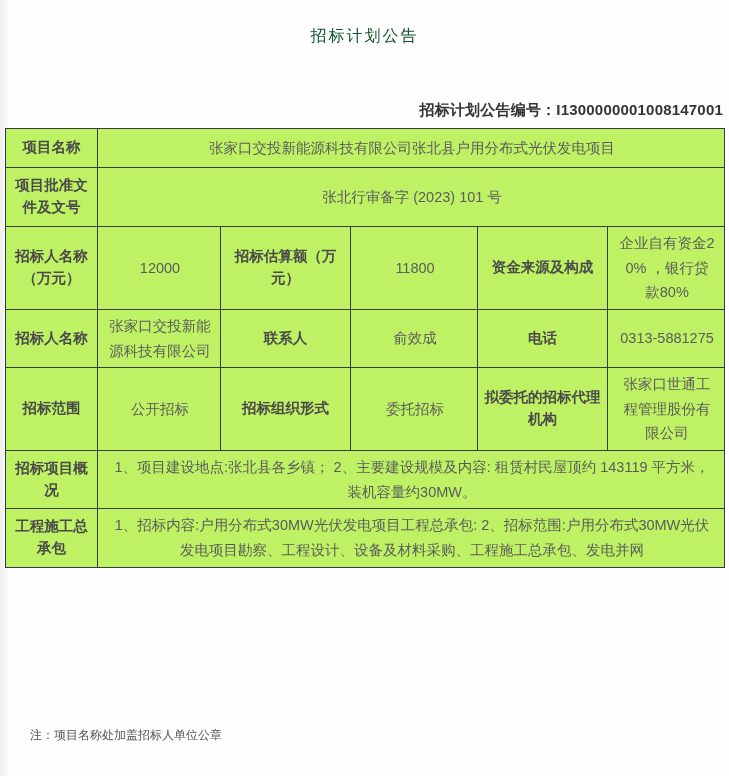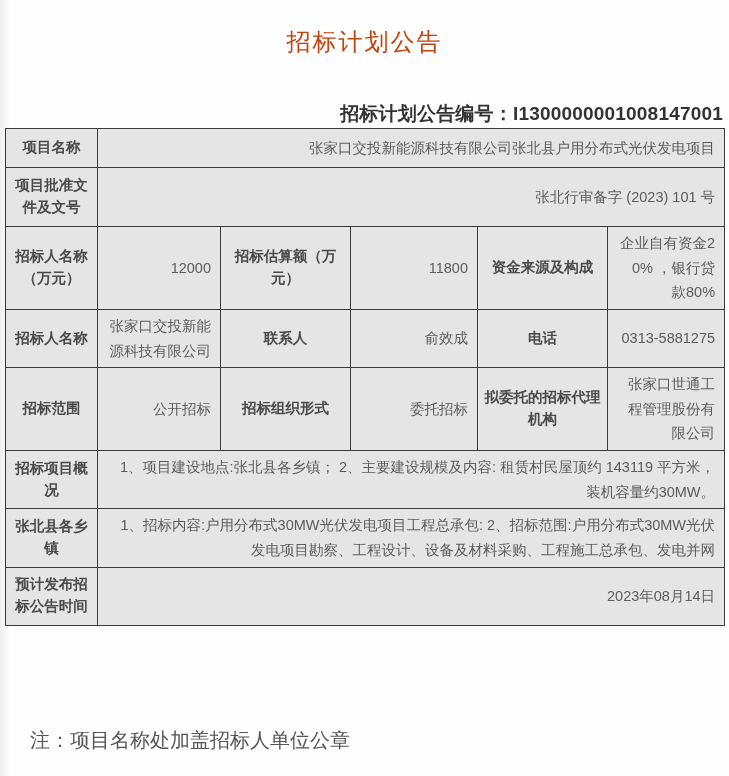--- a/index.html
+++ b/index.html
@@ -18,78 +18,78 @@
   .edge-shade {
     position: absolute;
     left: 0; top: 0;
     width: 10px; height: 100%;
     background: linear-gradient(to right, #efefef, rgba(255,255,255,0));
     pointer-events: none;
   }
   .page-title {
     padding-top: 26px;
     text-align: center;
-    font-size: 24px;
+    font-size: 16px;
     letter-spacing: 2px;
-    color: #c2410c;
+    color: #14532d;
     font-weight: 400;
   }
   .notice-no {
     position: absolute;
     top: 101px;
     right: 6px;
-    font-size: 19px;
+    font-size: 15px;
     font-weight: 700;
     color: #333333;
     letter-spacing: 0.2px;
   }
   table.doc-table {
     position: absolute;
     top: 128px;
     left: 5px;
     width: 719px;
     border-collapse: collapse;
     table-layout: fixed;
-    background: #e5e5e5;
+    background: #bef264;
   }
   .doc-table th, .doc-table td {
     border: 1px solid #3a3a3a;
     vertical-align: middle;
     word-break: break-all;
   }
   .doc-table th {
     font-size: 14.5px;
     font-weight: 700;
     color: #4a4a4a;
     text-align: center;
     line-height: 1.5;
     padding: 2px 3px;
   }
   .doc-table td {
     font-size: 14.5px;
     color: #5c5c5c;
-    text-align: right;
+    text-align: center;
     line-height: 1.7;
     padding: 4px 9px 4px 11px;
   }
   tr.rh1  { height: 39px; }
   tr.rh2  { height: 59px; }
   tr.rh3  { height: 82px; }
   tr.rh4  { height: 54px; }
   tr.rh5  { height: 58px; }
   tr.rh6  { height: 56px; }
   tr.rh7  { height: 56px; }
   tr.rh8  { height: 58px; }
   tr.rh9  { height: 55px; }
   tr.rh10 { height: 47px; }
   .footer-note {
     position: absolute;
     top: 727px;
     left: 30px;
-    font-size: 20px;
+    font-size: 12px;
     color: #555555;
     text-align: center;
   }
 </style>
 </head>
 <body>
 
 <div class="edge-shade"></div>
 
 <div class="page-title">招标计划公告</div>
@@ -136,23 +136,19 @@
       <th>招标组织形式</th>
       <td>委托招标</td>
       <th>拟委托的招标代理机构</th>
       <td>张家口世通工程管理股份有限公司</td>
     </tr>
     <tr class="rh6">
       <th>招标项目概况</th>
       <td colspan="5">1、项目建设地点:张北县各乡镇； 2、主要建设规模及内容: 租赁村民屋顶约 143119 平方米，装机容量约30MW。</td>
     </tr>
     <tr class="rh7">
-      <th>张北县各乡镇</th>
+      <th>工程施工总承包</th>
       <td colspan="5">1、招标内容:户用分布式30MW光伏发电项目工程总承包: 2、招标范围:户用分布式30MW光伏发电项目勘察、工程设计、设备及材料采购、工程施工总承包、发电并网</td>
-    </tr>
-    <tr class="rh8">
-      <th>预计发布招标公告时间</th>
-      <td colspan="5">2023年08月14日</td>
     </tr>
   </tbody>
 </table>
 
 <div class="footer-note">注：项目名称处加盖招标人单位公章</div>
 
 </body></html>

